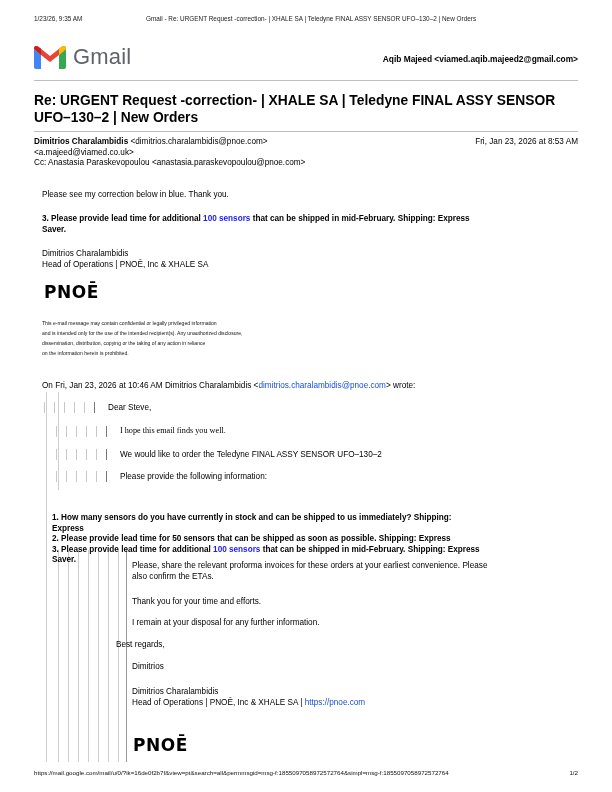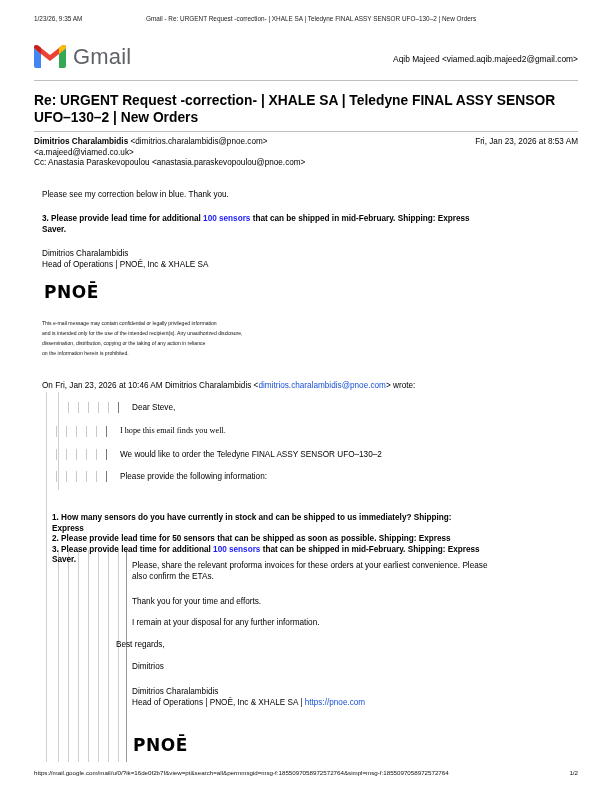--- a/index.html
+++ b/index.html
@@ -1,22 +1,22 @@
 <!DOCTYPE html>
 <html><head>
 <meta charset="utf-8">
 <style>
   html, body { margin: 0; padding: 0; background: #fff; }
   body { width: 612px; height: 792px; position: relative; overflow: hidden;
          font-family: "Liberation Sans", sans-serif; color: #000; }
   .abs { position: absolute; }
   .print-hdr { top: 15px; font-size: 6.4px; color: #222; white-space: nowrap; }
-  .gmail-logo { left: 34px; top: 44px; display: flex; align-items: flex-start; }
+  .gmail-logo { left: 34px; top: 44px; display: flex; align-items: center; }
   .gmail-word { font-size: 22px; color: #5f6368; margin-left: 7px; letter-spacing: 0.2px; }
-  .account { right: 34px; top: 54px; font-size: 8.4px; font-weight: normal; white-space: nowrap; }
+  .account { right: 34px; top: 54px; font-size: 8.4px; font-weight: bold; white-space: nowrap; }
   .rule { left: 34px; width: 544px; height: 1px; background: #bdbdbd; }
   .subject { left: 34px; top: 92px; width: 544px; font-size: 13.8px; font-weight: bold; line-height: 17px; }
   .meta { left: 34px; width: 544px; font-size: 8.2px; line-height: 10.6px; }
   .meta b { font-weight: bold; }
   .date { position: absolute; right: 0; top: 0; font-weight: normal; }
   .body-text { font-size: 8.2px; line-height: 10.6px; }
   .blue { color: #1a1aff; }
   .link { color: #1a4fd6; }
   .disclaimer { left: 42px; top: 318px; font-size: 5.1px; line-height: 10px; color: #111; }
   .qbars { display: inline-flex; gap: 0; margin-right: 4px; vertical-align: middle; }
@@ -95,21 +95,21 @@
 <div class="abs vline" style="left:58px; top:392px; height:98px;"></div>
 <div class="abs vline" style="left:58px; top:550px; height:212px;"></div>
 <div class="abs vline" style="left:68px; top:550px; height:212px;"></div>
 <div class="abs vline" style="left:78px; top:550px; height:212px;"></div>
 <div class="abs vline" style="left:88px; top:550px; height:212px;"></div>
 <div class="abs vline" style="left:98px; top:550px; height:212px;"></div>
 <div class="abs vline" style="left:108px; top:550px; height:212px;"></div>
 <div class="abs vline" style="left:118px; top:550px; height:212px;"></div>
 <div class="abs vline" style="left:126px; top:550px; height:212px; background:#999;"></div>
 
-<div class="abs body-text" style="left:68px; top:402px; white-space:nowrap;">
+<div class="abs body-text" style="left:44px; top:402px; white-space:nowrap;">
   <span class="qbars">
       <i class="qbar"></i>
       <i class="qbar"></i>
       <i class="qbar"></i>
       <i class="qbar"></i>
       <i class="qbar"></i>
       <i class="qbar"></i>
     </span><span>Dear Steve,</span>
 </div>
 <div class="abs body-text" style="left:56px; top:426px; white-space:nowrap;font-family:Liberation Serif, serif;">

